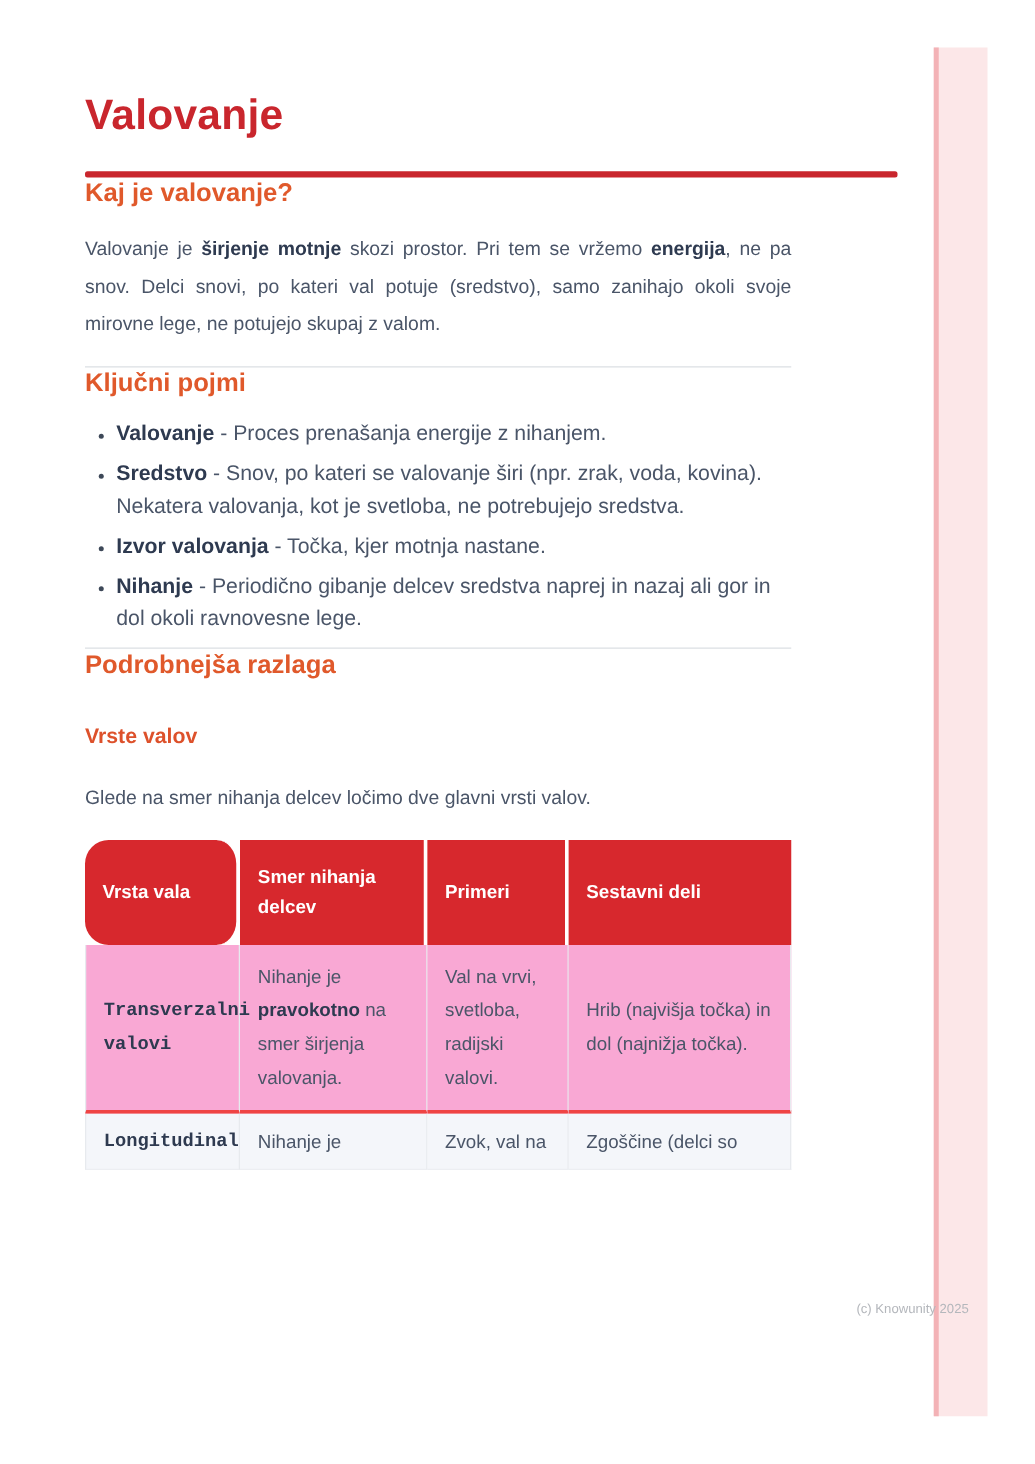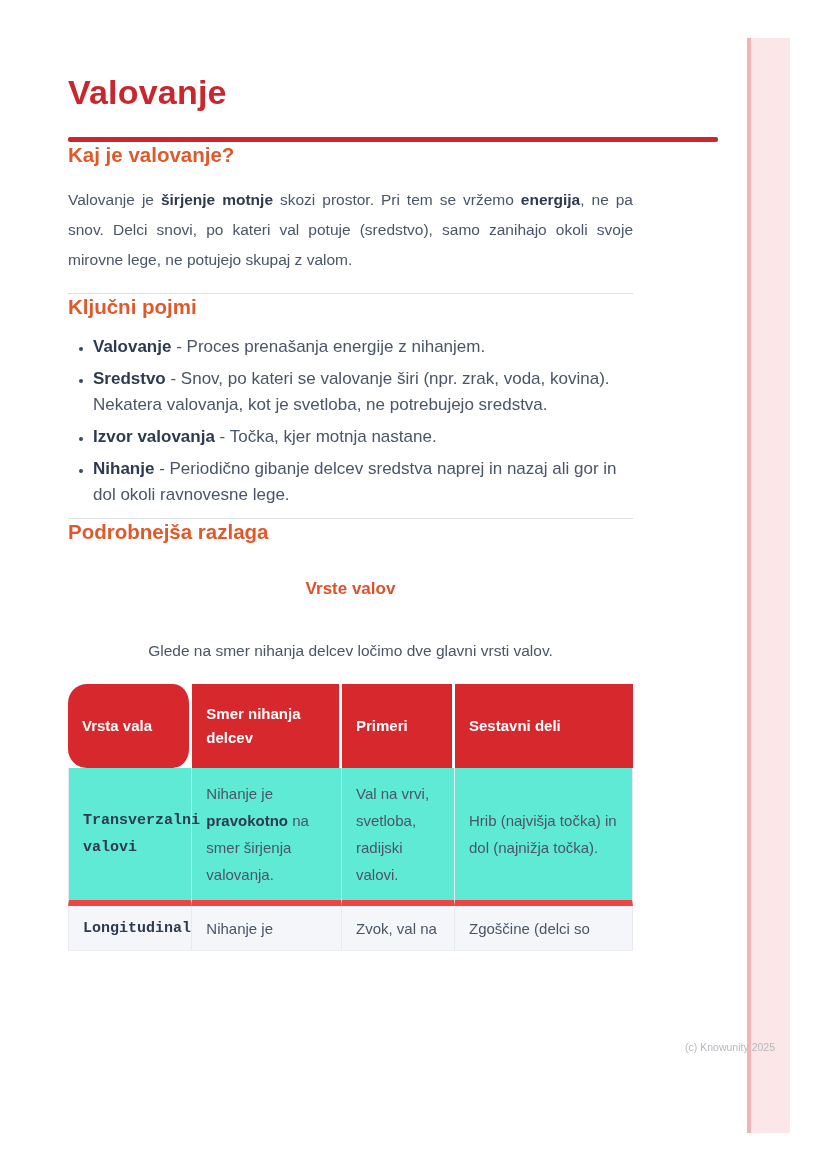--- a/index.html
+++ b/index.html
@@ -42,31 +42,30 @@
   }
   .mt38 { margin-top: 38px; }
   .mt26 { margin-top: 26px; }
   .mt30 { margin-top: 30px; }
   h3.subsec {
     margin: 34px 0 0 0;
     font-size: 17px;
     line-height: 22px;
     font-weight: 700;
     color: #dd512b;
-    text-align: center;
   }
   p.body {
     margin: 18px 0 0 0;
     font-size: 15.5px;
     line-height: 30px;
     color: #4a5568;
     text-align: justify;
   }
   p.body.tight { margin-top: 12px; }
-  p.intro { margin-top: 36px; text-align: center; }
+  p.intro { margin-top: 24px; text-align: left; }
   .b { font-weight: 700; color: #2e3a50; }
   hr.divider {
     border: none;
     border-top: 1px solid #dcdfe3;
     margin: 18px 0 0 0;
     width: 565px;
   }
   hr.divider.close { margin-top: 10px; }
   ul.concepts {
     margin: 15px 0 0 0;
@@ -96,28 +95,28 @@
     padding: 18px 14px;
     line-height: 24px;
     border-right: 3px solid #ffffff;
   }
   table.waves th:last-child { border-right: none; }
   .c1 { width: 22%; border-radius: 19px; }
   .c2 { width: 26.5%; }
   .c3 { width: 20%; }
   .c4 { width: 31.5%; }
   table.waves td {
-    background: #5eead4;
+    background: #f9a8d4;
     padding: 12px 14px;
     font-size: 15px;
     line-height: 27px;
     color: #4a5568;
     vertical-align: middle;
     border-right: 1px solid #e7eaee;
-    border-bottom: 6px solid #ef4444;
+    border-bottom: 3px solid #ef4444;
   }
   table.waves td:first-child { border-left: 1px solid #e7eaee; font-family: Liberation Mono, monospace; }
   table.waves td:last-child { border-right: 1px solid #e7eaee; }
   table.waves tr.row-clipped td {
     height: 45px;
     padding-top: 0;
     padding-bottom: 0;
     background: #f4f6fa;
     border-bottom: 1px solid #eceef2;
     overflow: hidden;

